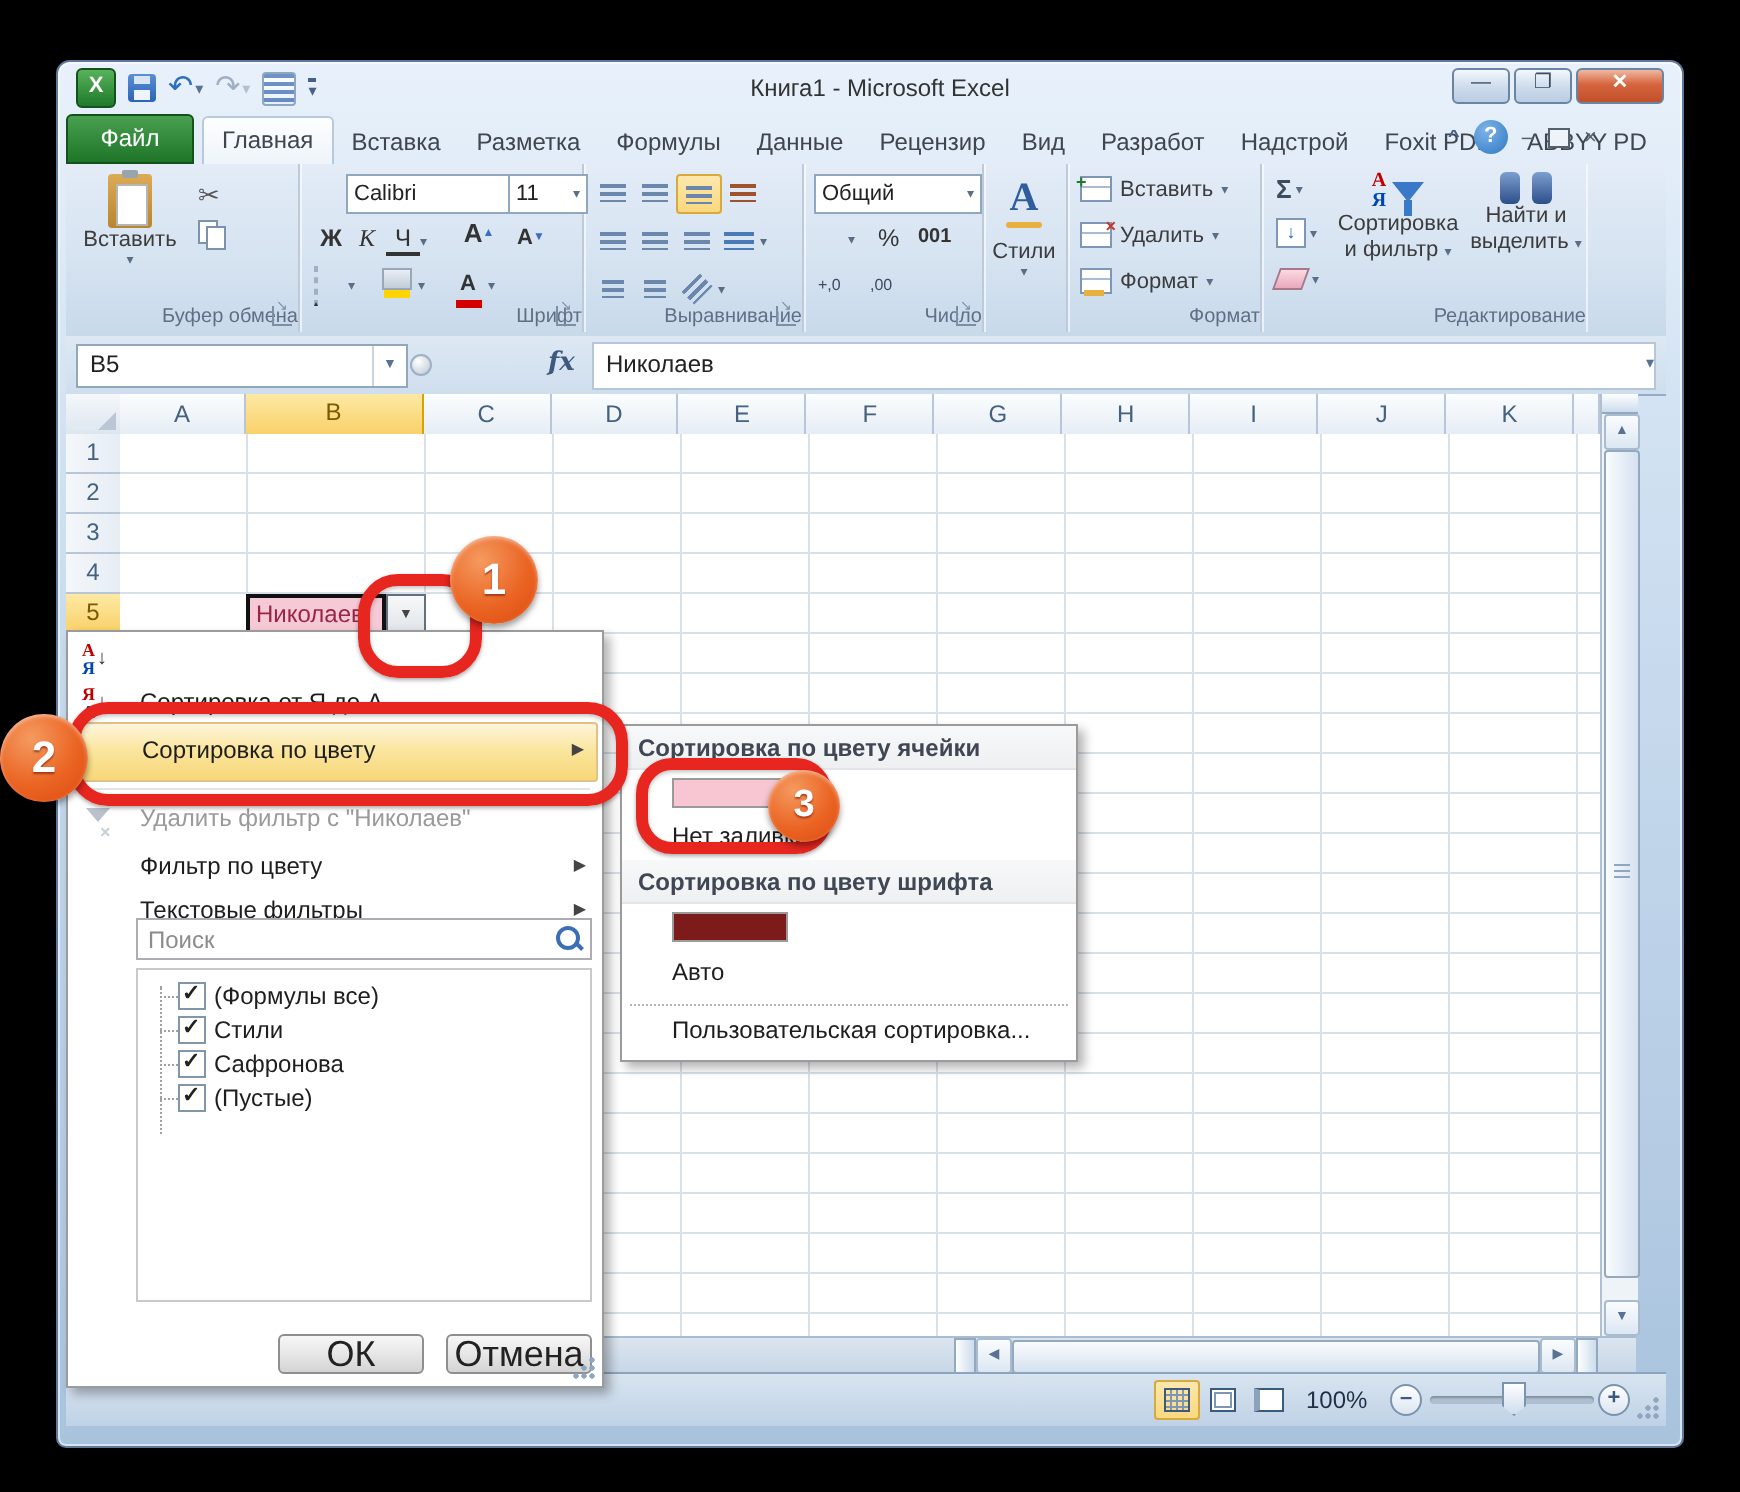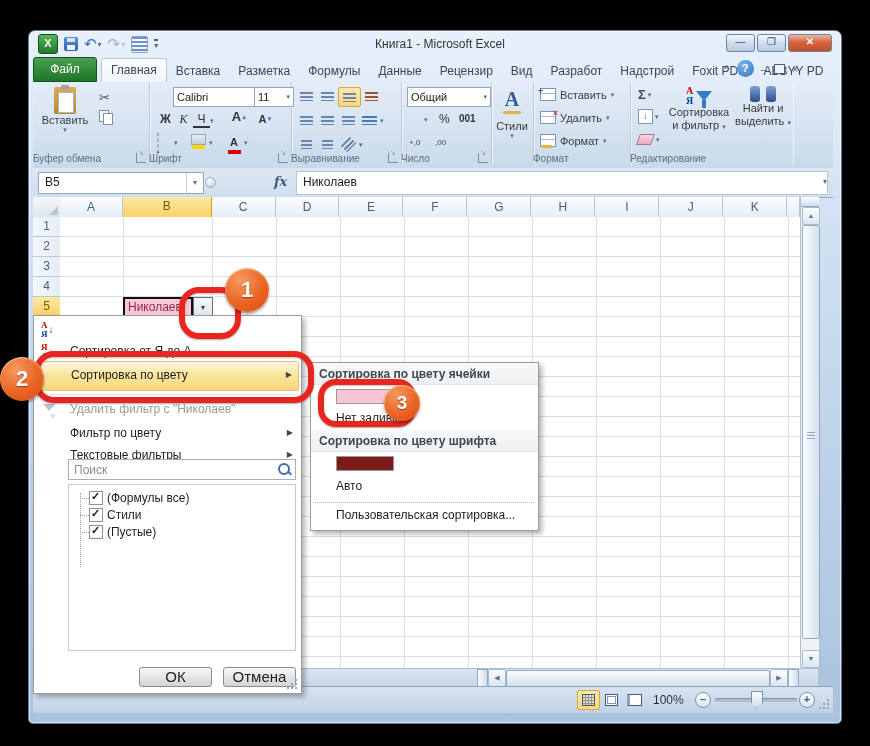--- a/index.html
+++ b/index.html
@@ -38,21 +38,21 @@
   .tabicons{position:absolute;top:60px;left:724px;display:flex;align-items:center;gap:7px;}
   .chev-up{font-size:10px;font-weight:bold;color:#44618a;transform:scaleY(.8);}
   .help{width:17px;height:17px;border-radius:50%;background:radial-gradient(circle at 35% 30%,#7db3e8,#2f78c4);color:#fff;font-size:11px;font-weight:bold;text-align:center;line-height:17px;}
   .help::after{content:"?";}
   .wb-glyph{color:#55606e;font-size:11px;line-height:12px;}
   .wb-restore{width:9px;height:8px;border:1px solid #55606e;background:#eef3f9;}
   
   .ribbon{position:absolute;left:33px;top:82px;width:800px;height:86px;
           background:linear-gradient(#e3ecf7,#d6e3f1 55%,#c8d9ea);border-bottom:1px solid #93adc9;}
   .grp{position:absolute;top:0;height:84px;border-right:1px solid #bccadb;box-shadow:1px 0 0 rgba(255,255,255,.6);}
-  .grp-label{position:absolute;bottom:2px;left:0;right:0;text-align:left;font-size:10px;color:#5f6f85;}
+  .grp-label{position:absolute;bottom:2px;left:0;right:0;text-align:right;font-size:10px;color:#5f6f85;}
   .launcher{position:absolute;right:3px;bottom:3px;width:9px;height:9px;border-left:1px solid #7d8fa5;border-bottom:1px solid #7d8fa5;}
   .launcher::after{content:"↘";position:absolute;left:1px;top:-4px;font-size:7px;color:#7d8fa5;}
   .rbtn-lbl{font-size:11px;color:#3c3c3c;}
   .dd{font-size:7px;color:#5a6e86;}
   .combo{background:#fff;border:1px solid #91a7bd;height:18px;display:flex;align-items:center;font-size:11px;color:#222;padding:0 3px;justify-content:space-between;}
   
   .clipboard{width:22px;height:27px;background:linear-gradient(#dcab56,#b9852f);border-radius:2px;position:relative;margin:0 auto;}
   .clipboard::before{content:"";position:absolute;left:4px;top:5px;width:14px;height:19px;background:#fff;border:1px solid #b5b5b5;}
   .clipboard::after{content:"";position:absolute;left:7px;top:-2px;width:8px;height:4px;background:#9aa4ad;border-radius:1px;}
   .copy-ic{position:relative;width:13px;height:13px;}
@@ -161,21 +161,21 @@
   .mag{position:absolute;left:244px;top:147px;width:8px;height:8px;border:2px solid #3b6eb5;border-radius:50%;}
   .mag::after{content:"";position:absolute;left:7px;top:7px;width:5px;height:2px;background:#3b6eb5;transform:rotate(45deg);}
   .flist{position:absolute;left:34px;top:168px;width:228px;height:167px;border:1px solid #c9c9c9;box-sizing:border-box;background:#fff;overflow:hidden;}
   .tree-v{position:absolute;left:11px;top:8px;height:74px;border-left:1px dotted #a0a0a0;}
   .chk-row{position:relative;height:16px;margin-top:1px;display:flex;align-items:center;}
   .tree-h{width:9px;margin-left:11px;border-top:1px dotted #a0a0a0;}
   .cbox{width:12px;height:12px;border:1px solid #8296aa;background:#fff;position:relative;margin-right:4px;}
   .cbox::after{content:"✓";position:absolute;left:1px;top:-2px;font-size:11px;font-weight:bold;color:#222;}
   .chk-lbl{font-size:12px;color:#1e1e1e;}
   .mbtn{position:absolute;top:351px;width:73px;height:20px;background:linear-gradient(#f7f7f7,#e8e8e8 45%,#d4d4d4);
-        border:1px solid #8e8e8e;border-radius:3px;font-size:15px;color:#222;text-align:center;line-height:18px;box-sizing:border-box;}
+        border:1px solid #8e8e8e;border-radius:3px;font-size:18px;color:#222;text-align:center;line-height:18px;box-sizing:border-box;}
   
   .submenu{position:absolute;left:310px;top:362px;width:227px;height:167px;background:#fff;border:1px solid #9b9b9b;
            box-shadow:3px 3px 5px rgba(0,0,0,.3);z-index:11;font-size:12px;color:#1e1e1e;}
   .sm-head{position:absolute;left:0;width:100%;height:22px;background:linear-gradient(#f7f8f9,#eef0f2);border-bottom:1px solid #e2e5e9;
            font-weight:bold;color:#3e4753;line-height:22px;padding-left:8px;box-sizing:border-box;}
   .swatch{position:absolute;left:25px;width:58px;height:15px;border:1px solid #9a9a9a;box-sizing:border-box;}
   .sm-item{position:absolute;left:25px;height:20px;line-height:20px;}
   .sm-sep{position:absolute;left:4px;width:219px;border-top:1px dotted #b5b5b5;}
   
   .ring{position:absolute;border:6px solid #e6261f;background:transparent;z-index:20;
@@ -543,20 +543,25 @@
         <span class="chk-lbl">(Формулы все)</span>
       </div>
       <div class="chk-row">
         <span class="tree-h"></span>
         <span class="cbox"></span>
         <span class="chk-lbl">Стили</span>
       </div>
       <div class="chk-row">
         <span class="tree-h"></span>
         <span class="cbox"></span>
+        <span class="chk-lbl">Сафронова</span>
+      </div>
+      <div class="chk-row">
+        <span class="tree-h"></span>
+        <span class="cbox"></span>
         <span class="chk-lbl">(Пустые)</span>
       </div>
     </div>
     <div class="mbtn" style="left:105px;">ОК</div>
     <div class="mbtn" style="left:189px;">Отмена</div>
     <div class="grip"></div>
   </div>
 
   <div class="submenu">
     <div class="sm-head" style="top:0;">Сортировка по цвету ячейки</div>

